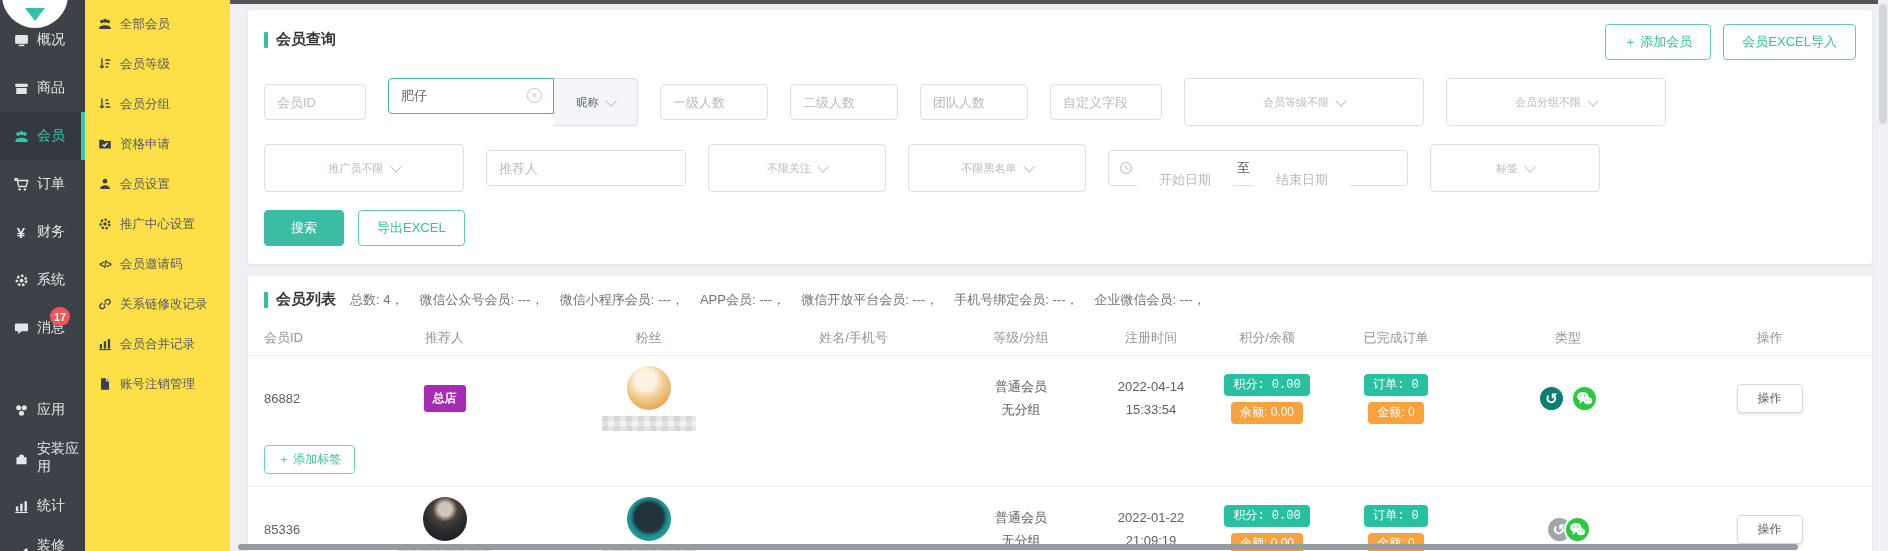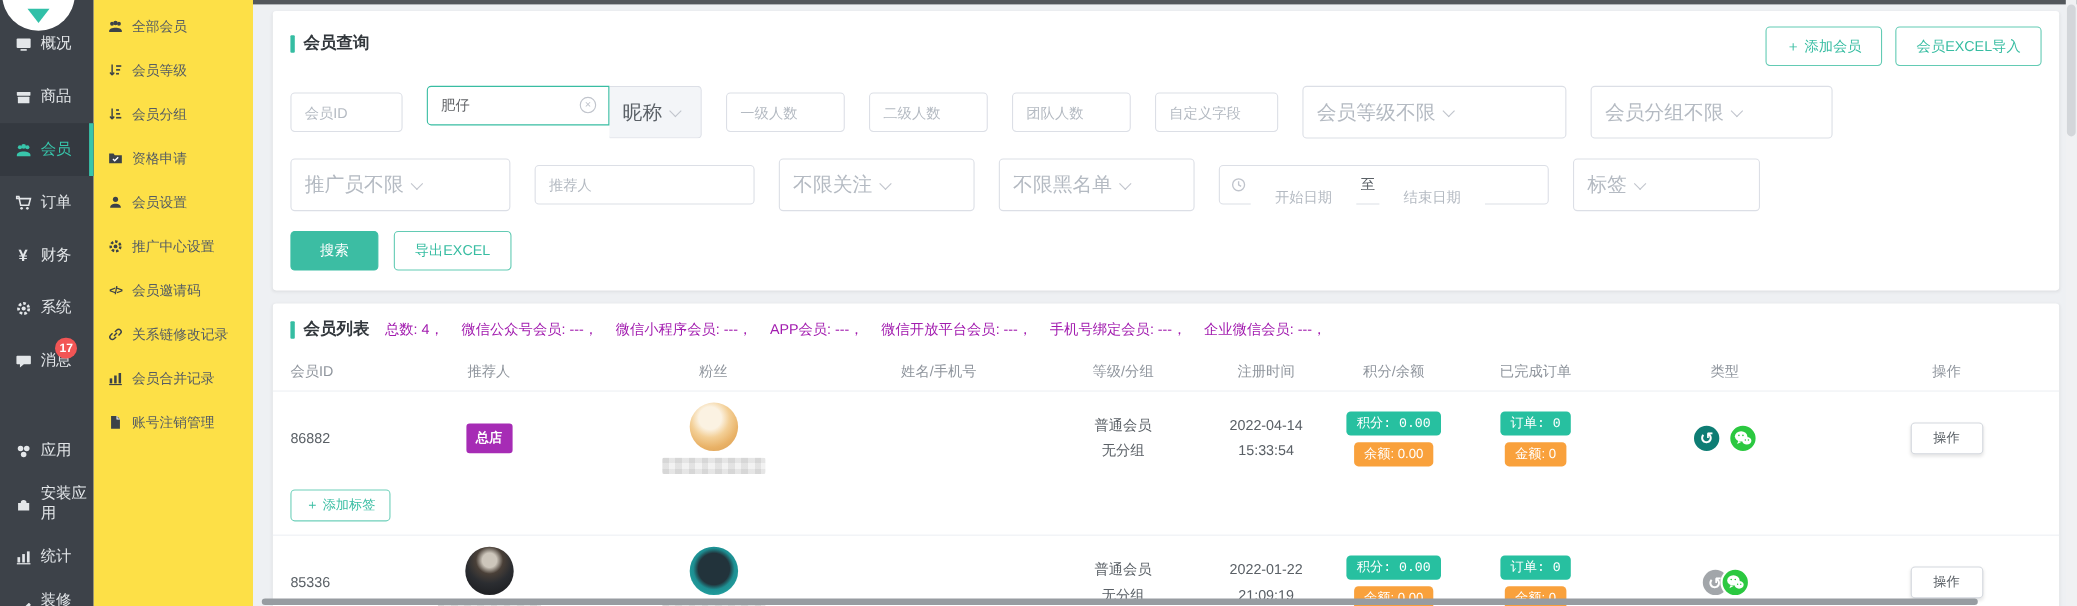--- a/index.html
+++ b/index.html
@@ -39,40 +39,40 @@
   .sec-title { display:flex; align-items:center; gap:8px; margin-top:6px; }
   .tbar { width:4px; height:16px; background:#35bda2; border-radius:1px; }
   .sec-title-text { font-size:15px; font-weight:bold; color:#32373c; }
   .top-btns { display:flex; gap:12px; }
   .btn-outline { height:36px; padding:0 18px; border:1px solid #63cbb4; color:#38bda2; background:#fff; border-radius:4px;
     font-size:13px; display:flex; align-items:center; justify-content:center; cursor:pointer; white-space:nowrap; }
 
   .filters { display:flex; gap:22px; margin-top:18px; align-items:center; }
   .f-input { height:36px; border:1px solid #dcdfe6; border-radius:4px; padding:0 12px; font-size:13px; color:#606266; background:#fff; outline:none; }
   .f-input::placeholder { color:#b4bac2; }
-  .f-select { height:48px; border:1px solid #dcdfe6; border-radius:4px; display:flex; align-items:center; justify-content:flex-start;
-    padding:0 10px 0 12px; font-size:18px; color:#b4bac2; background:#fff; cursor:pointer; }
+  .f-select { height:48px; border:1px solid #dcdfe6; border-radius:4px; display:flex; align-items:center; justify-content:center;
+    padding:0 10px 0 12px; font-size:11px; color:#b4bac2; background:#fff; cursor:pointer; }
   .chev { width:8px; height:8px; border-right:1.4px solid #c0c4cc; border-bottom:1.4px solid #c0c4cc; transform:rotate(45deg); margin:-3px 2px 0 8px; flex-shrink:0; }
   .combo { display:flex; position:relative; }
   .combo .nick-input { width:166px; border:1px solid #38bda2; border-radius:4px 0 0 4px; padding-right:30px; position:relative; z-index:1; }
   .clear-ic { position:absolute; right:96px; top:10px; width:15px; height:15px; border:1px solid #c0c4cc; border-radius:50%;
     color:#c0c4cc; font-size:10px; line-height:13px; text-align:center; cursor:pointer; z-index:2; background:#fff; }
   .type-sel { width:84px; background:#f3f5f8; border:1px solid #dcdfe6; border-left:none; border-radius:0 4px 4px 0; color:#5a6066; }
   .daterange { height:36px; width:300px; border:1px solid #dcdfe6; border-radius:4px; display:flex; align-items:center; padding:0 10px; gap:4px; background:#fff; }
   .daterange input { border:none; outline:none; width:96px; text-align:center; font-size:13px; color:#606266;margin-top:23px; }
   .daterange input::placeholder { color:#b4bac2; }
   .to-label { font-size:13px; color:#5a6066; }
   .action-row { display:flex; gap:14px; margin-top:18px; }
   .btn-primary { height:36px; background:#3cbda3; color:#fff; border-radius:4px; font-size:13px; display:flex; align-items:center;
     justify-content:center; padding:0 26px; cursor:pointer; border:1px solid #3cbda3; }
 
   
   .card2 { margin-top:12px; padding-top:14px; height:295px; }
   .list-head { display:flex; align-items:center; gap:14px; padding:0 16px; }
-  .stats { font-size:13px; color:#a21caf; display:flex; }
+  .stats { font-size:13px; color:#737373; display:flex; }
   .stats span { margin-right:16px; white-space:nowrap; }
   .tgrid { display:grid; grid-template-columns:100px 193px 215px 195px 140px 120px 112px 146px 198px 1fr; align-items:center; }
   .thead { margin-top:12px; height:34px; color:#8f959d; font-size:13px; }
   .tgrid > div { text-align:center; }
   .tgrid > .c-first { text-align:left; padding-left:16px; }
   .trow { border-top:1px solid #edf0f4; padding:10px 0; font-size:13px; color:#5a6066; }
   .two-line { line-height:1.7; }
   .avatar { width:44px; height:44px; border-radius:50%; margin:0 auto; }
   .av-cat { background:radial-gradient(circle at 42% 32%, #fbf2e2 0 26%, #f3cf96 45%, #e9b267 68%, #d79a4f 100%); }
   .av-suit { background:radial-gradient(circle at 50% 28%, #cdc6bb 0 17%, #4a4038 32%, #2b2d31 55%, #17181b 100%); }

